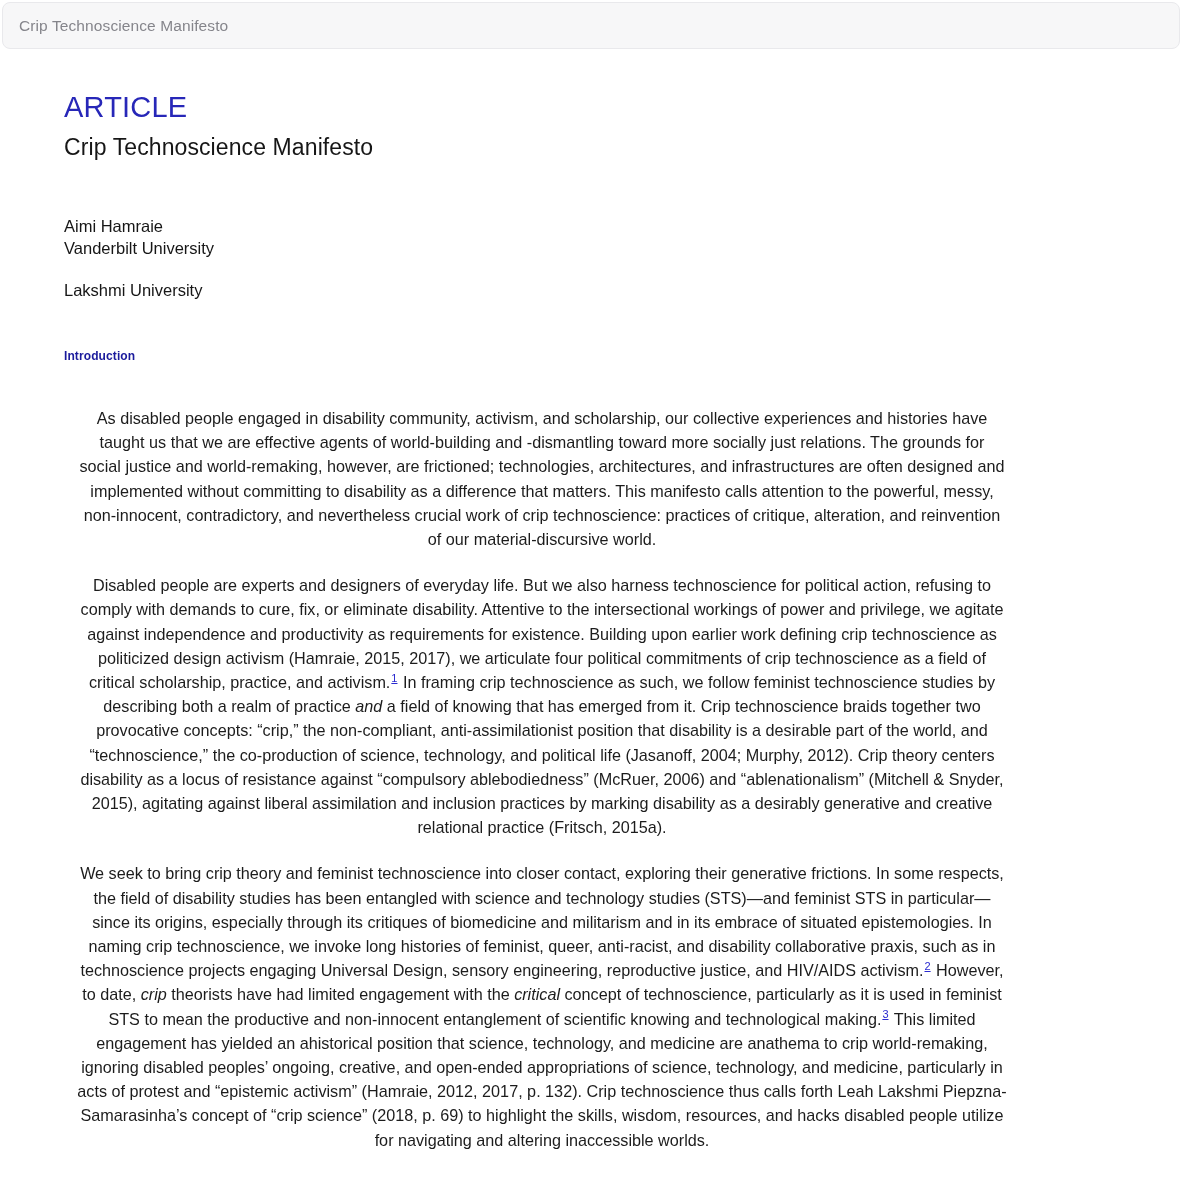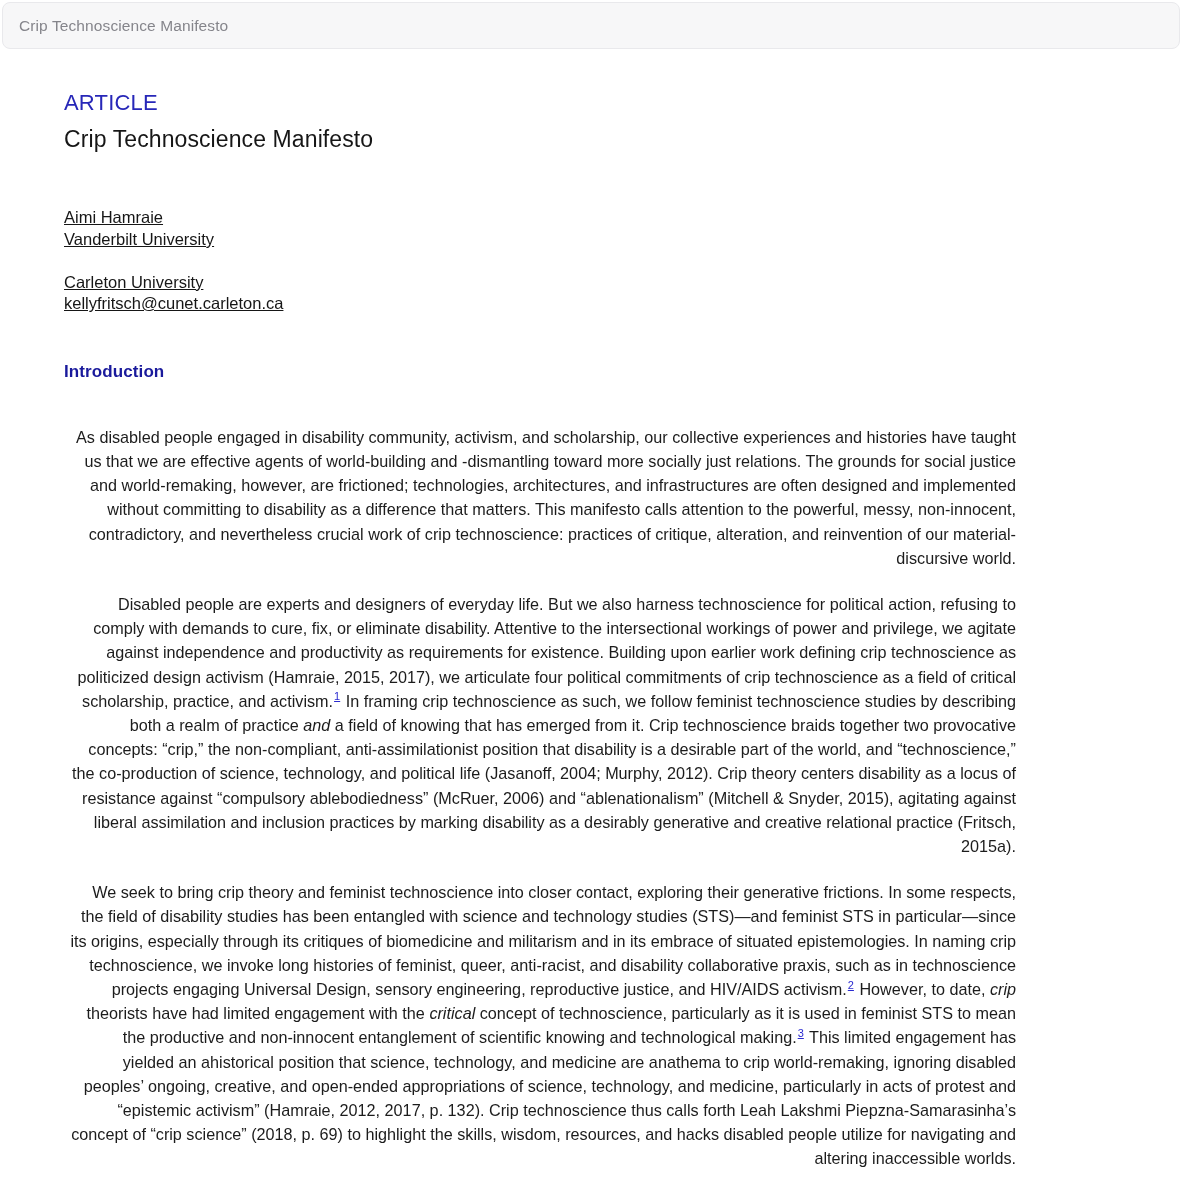--- a/index.html
+++ b/index.html
@@ -35,21 +35,21 @@
     white-space: nowrap;
   }
 
   
   .page {
     box-sizing: border-box;
     padding: 40px 180px 0 64px;
   }
 
   .kicker {
-    font-size: 22px;
+    font-size: 29px;
     color: #2727b8;
     letter-spacing: 0.2px;
     line-height: 1.25;
     margin: 0 0 8px 0;
     font-weight: 400;
   }
   .doc-title {
     font-size: 23px;
     font-weight: 400;
     color: #161616;
@@ -62,40 +62,39 @@
     margin-top: 53px;
     font-size: 16.5px;
     line-height: 21.6px;
     color: #161616;
   }
   .author-block + .author-block {
     margin-top: 21px;
   }
   .author-line {
     white-space: nowrap;
-    text-decoration: underline;
   }
 
   .section-heading {
     margin-top: 47px;
-    font-size: 17px;
+    font-size: 12px;
     font-weight: bold;
     color: #1a1a9c;
     letter-spacing: 0.1px;
   }
 
   .body-copy {
     margin-top: 43px;
   }
   .para {
     font-size: 16.2px;
     line-height: 24.2px;
     color: #1c1c1c;
-    text-align: right;
-    margin: 4px;
+    text-align: center;
+    margin: 13px;
   }
   .para + .para {
     margin-top: 22px;
   }
   .para em { }
 
   
   .fn {
     font-size: 11px;
     vertical-align: super;
@@ -120,22 +119,21 @@
   <h1 class="doc-title">Crip Technoscience Manifesto</h1>
 
   <div class="authors">
 
     <div class="author-block">
       <div class="author-line">Aimi Hamraie</div>
       <div class="author-line">Vanderbilt University</div>
     </div>
 
     <div class="author-block">
-      <div class="author-line">Carleton University</div>
-      <div class="author-line">kellyfritsch@cunet.carleton.ca</div>
+      <div class="author-line">Lakshmi University</div>
     </div>
 
   </div>
 
   <div class="section-heading">Introduction</div>
 
   <div class="body-copy">
 
     <p class="para">
       <span>As disabled people engaged in disability community, activism, and scholarship, our collective experiences and histories have taught us that we are effective agents of world-building and -dismantling toward more socially just relations. The grounds for social justice and world-remaking, however, are frictioned; technologies, architectures, and infrastructures are often designed and implemented without committing to disability as a difference that matters. This manifesto calls attention to the powerful, messy, non-innocent, contradictory, and nevertheless crucial work of crip technoscience: practices of critique, alteration, and reinvention of our material-discursive world.</span>

